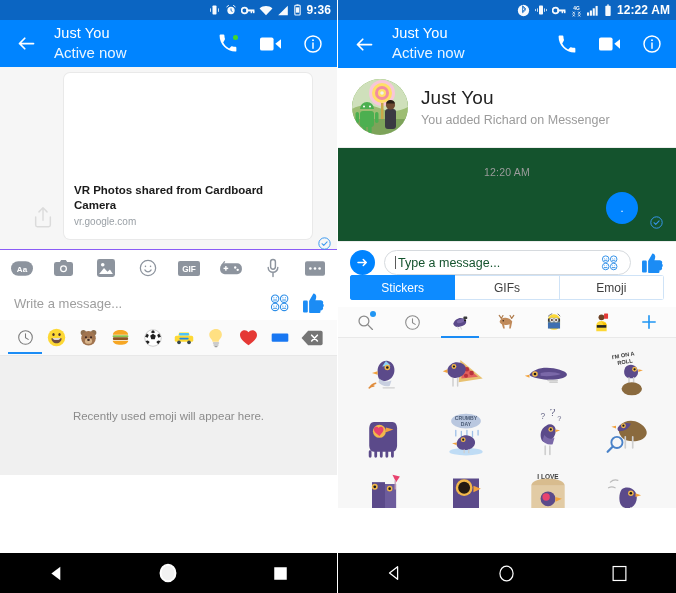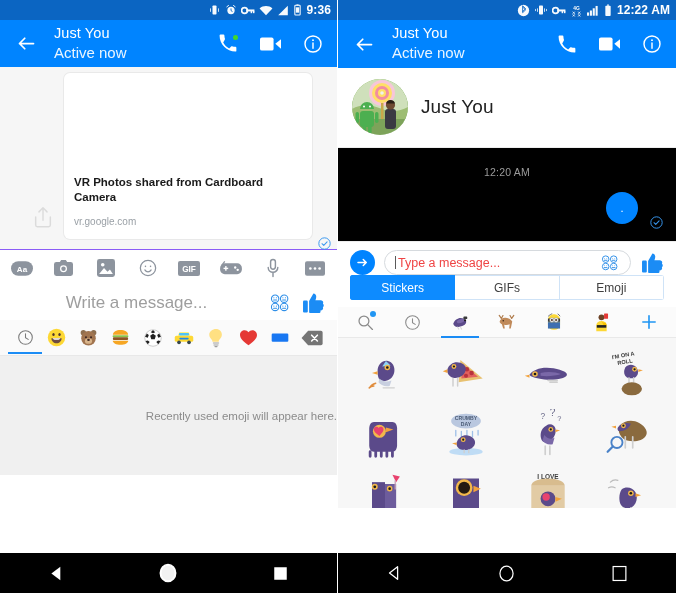--- a/index.html
+++ b/index.html
@@ -42,67 +42,66 @@
   .ab-act .dot { position:absolute; width:5px; height:5px; border-radius:50%; background:#42d62b; top:3px; right:1px; }
 
   
   .thread-l { background: #f6f6f6; height: 182px; position: relative; }
   .share-ic { position: absolute; left: 32px; top: 138px; opacity: .25; }
   .card {
     position: absolute; left: 64px; top: 6px; width: 248px; height: 166px;
     background: #fff; border-radius: 6px; box-shadow: 0 0 0 1px rgba(0,0,0,.05);
     display: flex; flex-direction: column; justify-content: flex-end;
     padding: 0 10px 12px 10px;
-    gap: 8px;
   }
   .card-title { font-size: 11.5px; font-weight: 700; color: #1a1a1a; line-height: 1.25; }
   .card-url { font-size: 10px; color: #9aa0a6; margin-top: 4px; }
   .tick { position: absolute; right: 6px; top: 170px; }
 
   
   .composer { background: #fff; border-top: 1px solid #8b5cf6; }
   .ctools { display: flex; align-items: center; height: 36px; padding: 0 10px; gap: 0; justify-content: space-between; }
   .ctool { width: 24px; height: 24px; display:flex; align-items:center; justify-content:center; }
   .cinput-row { display:flex; align-items:center; height: 34px; padding: 0 12px 0 14px; gap: 10px; }
-  .cinput-ph { flex: 1 1 auto; font-size: 17px; color: #9e9e9e; text-align: center; }
+  .cinput-ph { flex: 1 1 auto; font-size: 13px; color: #9e9e9e; }
   .emoji-pick { width: 22px; height: 20px; display:flex; align-items:center; justify-content:center; }
   .thumb { width: 24px; height: 22px; display:flex; align-items:center; justify-content:center; }
 
   
   .ekb { background: #fafafa; height: 155px; display: flex; flex-direction: column; }
   .ekb-tabs { height: 36px; display: flex; align-items: center; justify-content: space-between;
     padding: 0 12px; background: #fafafa; border-bottom: 1px solid #e8e8e8; position: relative; }
   .ekb-tab { width: 26px; height: 30px; display:flex; align-items:center; justify-content:center; font-size: 17px; position: relative; }
   .ekb-tab.sel::after { content:""; position:absolute; left:-4px; right:-4px; bottom:-1px; height:2px; background:#1b8cf5; }
-  .ekb-body { flex: 1 1 auto; display:flex; align-items:center; justify-content:flex-end; background:#f0f0f0; }
+  .ekb-body { flex: 1 1 auto; display:flex; align-items:center; justify-content:center; background:#f0f0f0; }
   .ekb-empty { font-size: 11.5px; color: #8b8b8b; }
 
   
   .profile { display: flex; align-items: center; gap: 13px; padding: 11px 14px 12px 14px; background: #fff;
     border-bottom: 1px solid #ededed; }
   .avatar { width: 56px; height: 56px; border-radius: 50%; flex: 0 0 auto; overflow: hidden; position: relative;
     background: linear-gradient(165deg,#9dc36f 0%,#7fb05c 40%,#5e8f44 100%); }
   .av-names { min-width: 0; }
   .p-name { font-size: 19px; color: #222; font-weight: 400; line-height: 1.2; letter-spacing: .1px; }
   .p-sub { font-size: 12.5px; color: #9b9b9b; margin-top: 4px; }
 
-  .msgarea { background: #000000; height: 93px; position: relative; }
+  .msgarea { background: #14532d; height: 93px; position: relative; }
   .ts { text-align: center; font-size: 10.5px; color: #9b9b9b; padding-top: 18px; letter-spacing: .2px; }
   .bubble { position:absolute; right: 38px; top: 44px; width: 32px; height: 32px; border-radius: 50%;
     background: #0084ff; color: #fff; font-size: 11px; display:flex; align-items:center; justify-content:center; }
   .tick2 { position: absolute; right: 13px; top: 68px; }
 
   
   .rcomposer { background:#fff; padding: 8px 12px 7px 12px; border-top:1px solid #ededed; }
   .rc-row { display:flex; align-items:center; gap: 9px; }
   .send-circ { width: 25px; height: 25px; border-radius:50%; background:#0084ff; display:flex; align-items:center; justify-content:center; flex:0 0 auto;}
   .rc-field { flex:1 1 auto; height: 25px; border:1px solid #d6dade; border-radius: 13px;
     display:flex; align-items:center; padding: 0 9px 0 10px; gap:6px; }
   .rc-caret { width:1px; height:13px; background:#5a5a5a; flex:0 0 auto; }
-  .rc-ph { flex:1 1 auto; font-size: 12.5px; color:#ef4444; margin-left:-4px; }
+  .rc-ph { flex:1 1 auto; font-size: 12.5px; color:#14532d; margin-left:-4px; }
   .seg { display:flex; height: 25px; border-radius: 3px; overflow:hidden; }
   .seg-btn { flex:1 1 0; display:flex; align-items:center; justify-content:center;
     font-size: 12px; color:#404040; background:#fff; border:1px solid #cfe3f7; border-left:none; }
   .seg-btn:first-child { border-left:1px solid #cfe3f7; }
   .seg-btn.on { background:#0d8bff; color:#fff; border-color:#0d8bff; }
 
   
   .skb { background:#f7f7f7; height: 201px; display:flex; flex-direction:column; }
   .skb-tabs { height: 34px; display:flex; align-items:center; justify-content:space-between;
     padding: 0 14px; background:#fbfbfb; border-bottom:1px solid #e9e9e9; }
@@ -526,20 +525,21 @@
             <g>
                 <rect x="33" y="30" width="11" height="20" rx="3" fill="#3a3a42"></rect>
                 <circle cx="38.5" cy="26" r="4.6" fill="#6e4b33"></circle>
                 <path d="M34 24.6a4.6 4.6 0 0 1 9 0z" fill="#2b2118"></path>
               </g>
           </g>
         </svg>
       </div>
       <div class="av-names">
         <div class="p-name">Just You</div>
+        <div class="p-sub">You added Richard on Messenger</div>
       </div>
     </div>
 
     <div class="msgarea">
       <div class="ts">12:20 AM</div>
       <div class="bubble">.</div>
       <div class="tick2">
         <svg width="13" height="13" viewBox="0 0 24 24">
             <circle cx="12" cy="12" r="10.5" fill="none" stroke="#3897f0" stroke-width="1.8"></circle>
             <path d="M7.4 12.4 10.6 15.6 16.8 9" fill="none" stroke="#3897f0" stroke-width="1.9" stroke-linecap="round" stroke-linejoin="round"></path>

